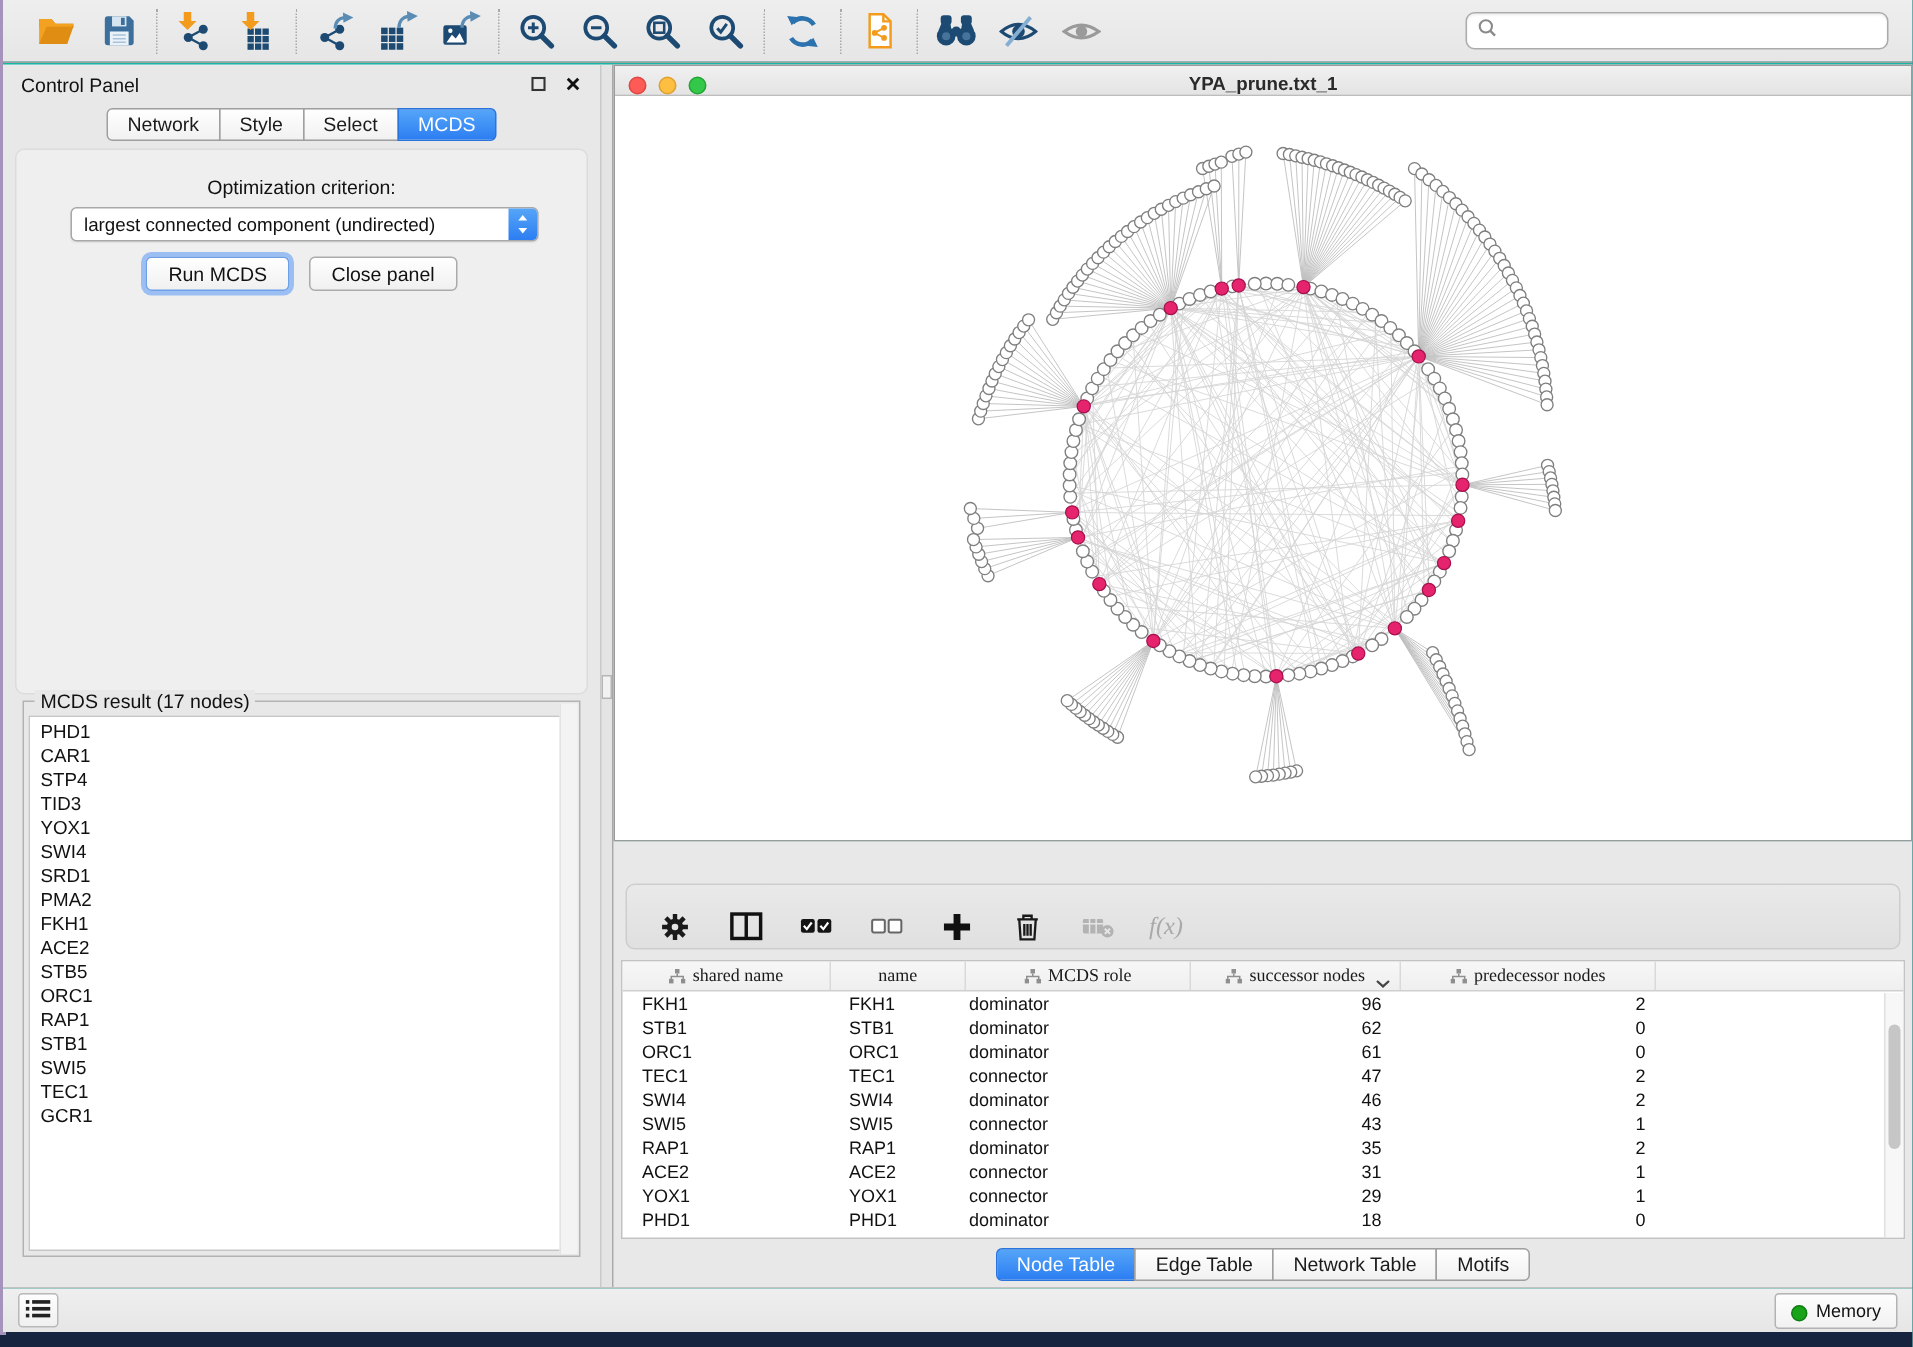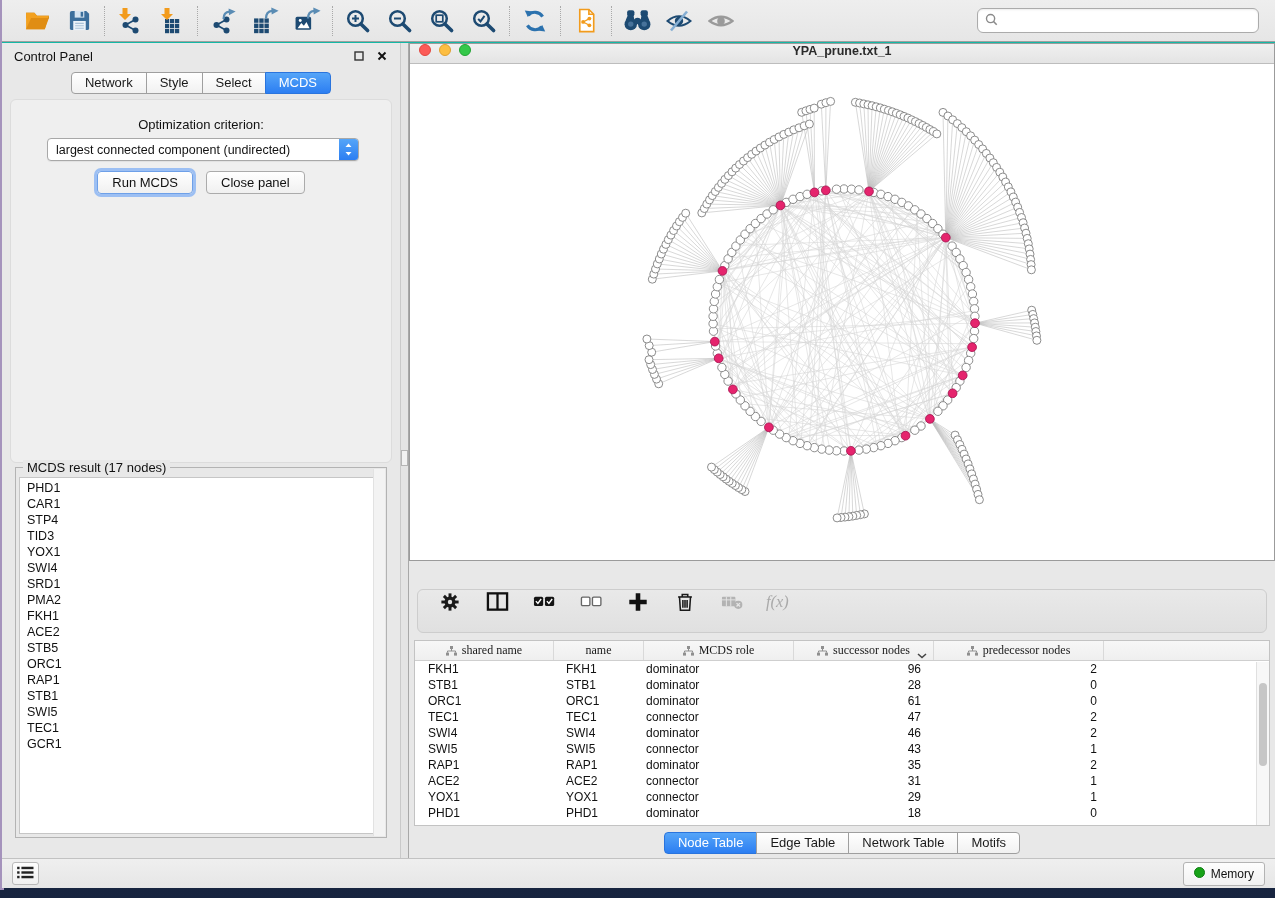--- a/index.html
+++ b/index.html
@@ -48,50 +48,50 @@
   .mcds-legend { position:absolute; top:-8px; left:7px; background:#e8e8e8; padding:0 4px; font-size:13px; color:#111; }
   .mcds-list { position:absolute; left:3px; top:9px; right:3px; bottom:3px; background:#ffffff; border:1px solid #c6c6c6; overflow:hidden; font-size:12.5px; padding:2px 0 0 7px; line-height:16px; color:#111; }
   .mcds-scroll { position:absolute; top:1px; bottom:1px; right:1px; width:12px; background:#f3f3f3; border-left:1px solid #e2e2e2; }
 
   
   .v-splitter { position:absolute; left:398px; top:43px; width:9px; height:815px; background:#e4e4e4; border-left:1px solid #c9c9c9; border-right:1px solid #a8a8a8; cursor:col-resize; }
   .v-splitter .grip { position:absolute; left:0px; top:407px; width:7px; height:16px; background:#f2f2f2; border:1px solid #b5b5b5; }
 
   
   .network-window { position:absolute; left:407px; top:43px; width:866px; height:518px; border:1px solid #9b9b9b; background:#ffffff; }
-  .net-titlebar { position:relative; height:20px; background:linear-gradient(#f0f0f0,#e4e4e4); border-bottom:1px solid #bdbdbd; display:flex; align-items:flex-start; }
+  .net-titlebar { position:relative; height:20px; background:linear-gradient(#f0f0f0,#e4e4e4); border-bottom:1px solid #bdbdbd; display:flex; align-items:flex-end; }
   .traffic { display:flex; gap:8px; padding-left:9px; }
   .light { width:12px; height:12px; border-radius:50%; cursor:pointer; }
   .light.red { background:#fc5b57; border:1px solid #e2463f; }
   .light.yellow { background:#fdbe41; border:1px solid #e0a030; }
   .light.green { background:#34c84a; border:1px solid #23a434; }
   .net-title { position:absolute; left:0; right:0; text-align:center; font-size:12.5px; font-weight:700; color:#2a2a2a; }
   .net-canvas { position:absolute; left:0; top:20px; width:864px; height:496px; background:#ffffff; overflow:hidden; cursor:default; }
 
   
   .table-panel { position:absolute; left:407px; top:561px; width:866px; height:297px; background:#e8e8e8; }
-  .tp-toolbar { position:absolute; left:8px; top:28px; width:850px; height:44px; background:linear-gradient(#e9e9e9,#e0e0e0); border:1px solid #cdcdcd; border-radius:6px; display:flex; align-items:flex-start; gap:21px; padding-left:19px; }
+  .tp-toolbar { position:absolute; left:8px; top:28px; width:850px; height:44px; background:linear-gradient(#e9e9e9,#e0e0e0); border:1px solid #cdcdcd; border-radius:6px; display:flex; align-items:flex-end; gap:21px; padding-left:19px; }
   .tp-btn { width:26px; height:26px; background:transparent; border:none; display:flex; align-items:center; justify-content:center; cursor:pointer; }
   .tp-btn.disabled { cursor:default; }
   .table-wrap { position:absolute; left:5px; top:79px; width:856px; height:186px; background:#ffffff; border:1px solid #c3c3c3; overflow:hidden; }
   .thead { display:flex; height:20px; background:linear-gradient(#f7f7f7,#efefef); border-bottom:1px solid #cfcfcf;font-family:Liberation Serif, serif; }
   .th { position:relative; display:flex; align-items:center; justify-content:center; gap:5px; font-size:12px; color:#1a1a1a; border-right:1px solid #d9d9d9; overflow:hidden; cursor:pointer; }
   .th .sort-arrow { position:absolute; right:6px; top:7px; }
   .th.filler { border-right:none; cursor:default; }
   .tr { display:flex; height:16px; align-items:center; }
   .td { font-size:12px; color:#111; white-space:nowrap; overflow:hidden; }
   .td.num { text-align:right; }
   .table-scroll { position:absolute; top:21px; right:0; bottom:0; width:13px; background:#f7f7f7; border-left:1px solid #e0e0e0; }
   .table-scroll .thumb { position:absolute; left:2px; right:2px; top:13%; height:51%; background:#c6c6c6; border-radius:5px; }
   .bottom-tabs { position:absolute; left:0; top:271px; width:100%; display:flex; justify-content:center; }
 
   
   .status-bar { position:absolute; left:0; top:858px; width:100%; height:30px; background:linear-gradient(#efefef,#e6e6e6); border-top:1px solid #c2c2c2; display:flex; align-items:center; padding:0 10px; }
   .list-btn { width:27px; height:23px; background:linear-gradient(#fdfdfd,#f0f0f0); border:1px solid #b9b9b9; border-radius:3px; display:flex; align-items:center; justify-content:center; cursor:pointer; }
-  .memory-btn { margin-left:auto; height:24px; padding:4px 10px; background:linear-gradient(#fdfdfd,#f1f1f1); border:1px solid #b3b3b3; border-radius:3px; display:flex; align-items:flex-start; gap:6px; font-size:12px; color:#111; cursor:pointer; }
+  .memory-btn { margin-left:auto; height:24px; padding:4px 10px; background:linear-gradient(#fdfdfd,#f1f1f1); border:1px solid #b3b3b3; border-radius:3px; display:flex; align-items:flex-end; gap:6px; font-size:12px; color:#111; cursor:pointer; }
   .mem-dot { width:11px; height:11px; border-radius:50%; background:#18a318; border:1px solid #0d7d12; }
 </style>
 </head>
 <body>
 
 <div class="wall-stripe"></div>
 
 <div class="app-window">
 
   <div class="toolbar" id="main-toolbar">
@@ -1206,21 +1206,21 @@
             <div class="td" style="width: 139px; padding-left: 13px;">FKH1</div>
             <div class="td" style="width: 90px; padding-left: 12px;">FKH1</div>
             <div class="td" style="width: 150px; padding-left: 2px;">dominator</div>
             <div class="td num" style="width: 140px; padding-right: 13px;">96</div>
             <div class="td num" style="width: 170px; padding-right: 7px;">2</div>
           </div>
           <div class="tr">
             <div class="td" style="width: 139px; padding-left: 13px;">STB1</div>
             <div class="td" style="width: 90px; padding-left: 12px;">STB1</div>
             <div class="td" style="width: 150px; padding-left: 2px;">dominator</div>
-            <div class="td num" style="width: 140px; padding-right: 13px;">28</div>
+            <div class="td num" style="width: 140px; padding-right: 13px;">62</div>
             <div class="td num" style="width: 170px; padding-right: 7px;">0</div>
           </div>
           <div class="tr">
             <div class="td" style="width: 139px; padding-left: 13px;">ORC1</div>
             <div class="td" style="width: 90px; padding-left: 12px;">ORC1</div>
             <div class="td" style="width: 150px; padding-left: 2px;">dominator</div>
             <div class="td num" style="width: 140px; padding-right: 13px;">61</div>
             <div class="td num" style="width: 170px; padding-right: 7px;">0</div>
           </div>
           <div class="tr">

